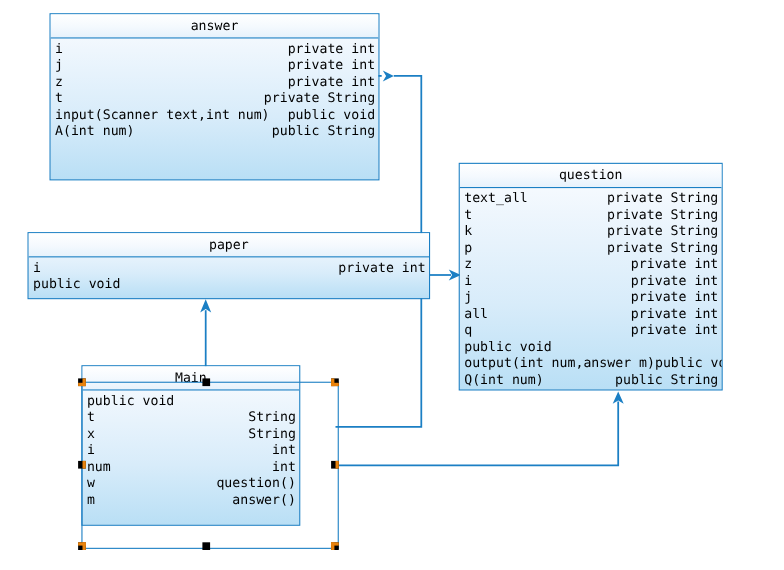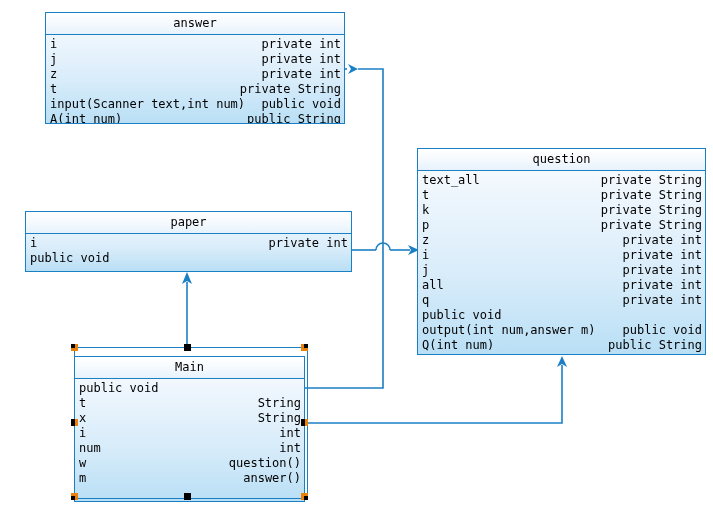--- a/index.html
+++ b/index.html
@@ -127,21 +127,21 @@
     </g>
 
     <g>
       <path d="M 352,250 L 376,250" fill="none" stroke="#1b7fc4" stroke-width="1.6"></path>
       <path d="M 376,250 A 7,7 0 0 1 390,250" fill="none" stroke="#1b7fc4" stroke-width="1.6"></path>
       <path d="M 390,250 L 410,250" fill="none" stroke="#1b7fc4" stroke-width="1.6"></path>
       <path d="M 419,250 L 408,245 L 411,250 L 408,255 Z" fill="#1b7fc4"></path>
     </g>
   </svg>
 
-  <div class="uml-class" style="left:45px; top:12px; width:300px; height:112px;">
+  <div class="uml-class" style="left:45px; top:12px; width:300px; height:152px;">
     <div class="uml-header">answer</div>
     <div class="uml-body">
       <div class="uml-row">
         <span class="m-name">i</span>
         <span class="m-type">private int</span>
       </div>
       <div class="uml-row">
         <span class="m-name">j</span>
         <span class="m-type">private int</span>
       </div>
@@ -157,21 +157,21 @@
         <span class="m-name">input(Scanner text,int num)</span>
         <span class="m-type">public void</span>
       </div>
       <div class="uml-row">
         <span class="m-name">A(int num)</span>
         <span class="m-type">public String</span>
       </div>
     </div>
   </div>
 
-  <div class="uml-class" style="left:417px; top:148px; width:289px; height:207px;">
+  <div class="uml-class" style="left:417px; top:148px; width:240px; height:207px;">
     <div class="uml-header">question</div>
     <div class="uml-body">
       <div class="uml-row">
         <span class="m-name">text_all</span>
         <span class="m-type">private String</span>
       </div>
       <div class="uml-row">
         <span class="m-name">t</span>
         <span class="m-type">private String</span>
       </div>
@@ -210,34 +210,34 @@
         <span class="m-name">output(int num,answer m)</span>
         <span class="m-type">public void</span>
       </div>
       <div class="uml-row">
         <span class="m-name">Q(int num)</span>
         <span class="m-type">public String</span>
       </div>
     </div>
   </div>
 
-  <div class="uml-class" style="left:25px; top:211px; width:327px; height:61px;">
+  <div class="uml-class" style="left:25px; top:211px; width:366px; height:61px;">
     <div class="uml-header">paper</div>
     <div class="uml-body">
       <div class="uml-row">
         <span class="m-name">i</span>
         <span class="m-type">private int</span>
       </div>
       <div class="uml-row">
         <span class="m-type">public void</span>
       </div>
     </div>
   </div>
 
-  <div class="uml-class" style="left:74px; top:356px; width:231px; height:146px;">
+  <div class="uml-class" style="left:74px; top:332px; width:199px; height:146px;">
     <div class="uml-header">Main</div>
     <div class="uml-body">
       <div class="uml-row">
         <span class="m-type">public void</span>
       </div>
       <div class="uml-row">
         <span class="m-name">t</span>
         <span class="m-type">String</span>
       </div>
       <div class="uml-row">

